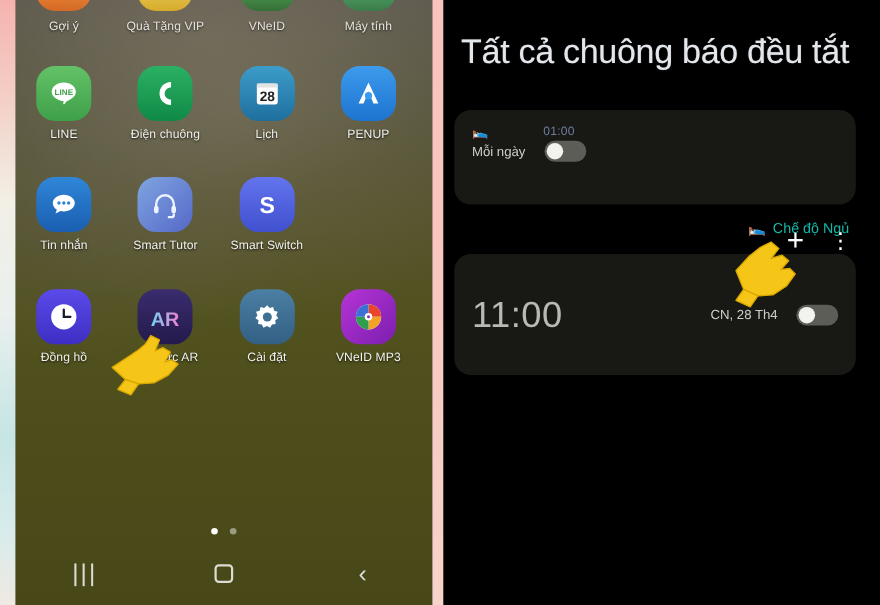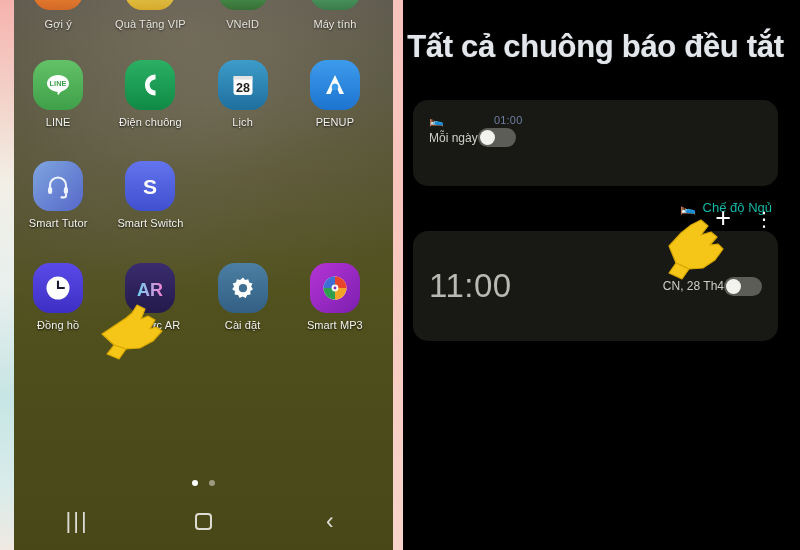--- a/index.html
+++ b/index.html
@@ -102,21 +102,21 @@
     width: 407px; height: 550px;
     background: #000;
     padding: 0 16px 0 14px;
     overflow: hidden;
   }
   .alarm-title {
     text-align: center;
     color: #e3e6ea;
     font-size: 31px;
     line-height: 1.24;
-    font-weight: 700;
+    font-weight: 400;
     padding-top: 28px;
     letter-spacing: -.3px;
     text-shadow: 0 0 1px rgba(220,230,240,.45);
   }
   .toolbar {
     position: absolute; right: 26px; top: 205px;
     display: flex; align-items: center; gap: 23px; z-index: 6;
   }
   .tb-plus { color:#fff; font-size:27px; font-weight:300; line-height:1; }
   .tb-more { color:#fff; font-size:20px; line-height:1; letter-spacing:0; }
@@ -133,21 +133,21 @@
 
   .bed-row { display:flex; align-items:center; gap:5px; }
   .bed-ico-blue { color:#4a90d9; font-size:12px; line-height:1; }
   .bed-time { color:#6f7fa0; font-size:11px; letter-spacing:.2px;padding-left:45px; }
 
   .alarm-row {
     display:flex; align-items:center; justify-content:space-between;
     margin-top: 2px;
   }
   .alarm-time { color:#b9b9b4; font-size:33px; font-weight:300; letter-spacing:.5px; line-height:1.1; }
-  .alarm-right { display:flex; align-items:center; }
+  .alarm-right { display:flex; align-items:center; gap:17px; }
   .alarm-repeat { color:#cfcfca; font-size:12px; }
   .switch {
     width: 38px; height: 19px; border-radius: 10px;
     background: #5d5d58; position: relative; flex:none;
   }
   .switch .knob {
     position:absolute; left:2px; top:2px;
     width:15px; height:15px; border-radius:50%; background:#f2f2ee;
   }
 
@@ -219,20 +219,31 @@
           <svg width="32" height="32" viewBox="0 0 32 32">
             <path d="M16 6 L25 25 L20.5 25 L16 14 L11.5 25 L7 25 Z" fill="#fff"></path>
             <circle cx="16" cy="18" r="3.3" fill="#3d9bec"></circle>
           </svg>
         </div>
         <span class="app-lbl">PENUP</span>
       </div>
     </div>
 
     <div class="app-grid" style="margin-top:33px">
+      <div class="app-cell">
+        <div class="app-ico" style="background:linear-gradient(#2f86d8,#1a5eb0)">
+          <svg width="32" height="32" viewBox="0 0 32 32">
+            <path d="M16 7c5.5 0 10 3.3 10 7.6 0 4.3-4.5 7.6-10 7.6-1 0-2-.1-2.9-.3l-4.6 2.2 1.2-3.4C7.4 19.3 6 17.1 6 14.6 6 10.3 10.5 7 16 7z" fill="#fff"></path>
+            <circle cx="11.6" cy="14.5" r="1.55" fill="#2f86d8"></circle>
+            <circle cx="16" cy="14.5" r="1.55" fill="#2f86d8"></circle>
+            <circle cx="20.4" cy="14.5" r="1.55" fill="#2f86d8"></circle>
+          </svg>
+        </div>
+        <span class="app-lbl">Tin nhắn</span>
+      </div>
 
       <div class="app-cell">
         <div class="app-ico" style="background:linear-gradient(135deg,#7fa5e0,#5568c8)">
           <svg width="32" height="32" viewBox="0 0 32 32" fill="none" stroke="#eef3ff" stroke-width="2.1">
             <path d="M8 18v-2.5a8 8 0 0 1 16 0V18"></path>
             <rect x="6" y="17" width="4.2" height="7" rx="2.1" fill="#eef3ff" stroke="none"></rect>
             <rect x="21.8" y="17" width="4.2" height="7" rx="2.1" fill="#eef3ff" stroke="none"></rect>
             <path d="M24 24v1.4a2 2 0 0 1-2 2h-3.4"></path>
           </svg>
         </div>
@@ -291,21 +302,21 @@
           <svg width="34" height="34" viewBox="0 0 34 34">
             <circle cx="17" cy="17" r="11.5" fill="#fff"></circle>
             <path d="M17 5.5 A11.5 11.5 0 0 1 28.5 17 L17 17z" fill="#e8452c"></path>
             <path d="M28.5 17 A11.5 11.5 0 0 1 17 28.5 L17 17z" fill="#f2a227"></path>
             <path d="M17 28.5 A11.5 11.5 0 0 1 5.5 17 L17 17z" fill="#2f9e4f"></path>
             <path d="M5.5 17 A11.5 11.5 0 0 1 17 5.5 L17 17z" fill="#3d6fd4"></path>
             <circle cx="17" cy="17" r="3.4" fill="#fff"></circle>
             <circle cx="17" cy="17" r="1.4" fill="#8d2ab8"></circle>
           </svg>
         </div>
-        <span class="app-lbl">Smart MP3</span>
+        <span class="app-lbl">VNeID MP3</span>
       </div>
     </div>
 
     <div class="dots">
       <div class="dot"></div>
       <div class="dot inactive"></div>
     </div>
 
     <div class="navbar">
       <div class="nav-btn nav-recents">|||</div>

